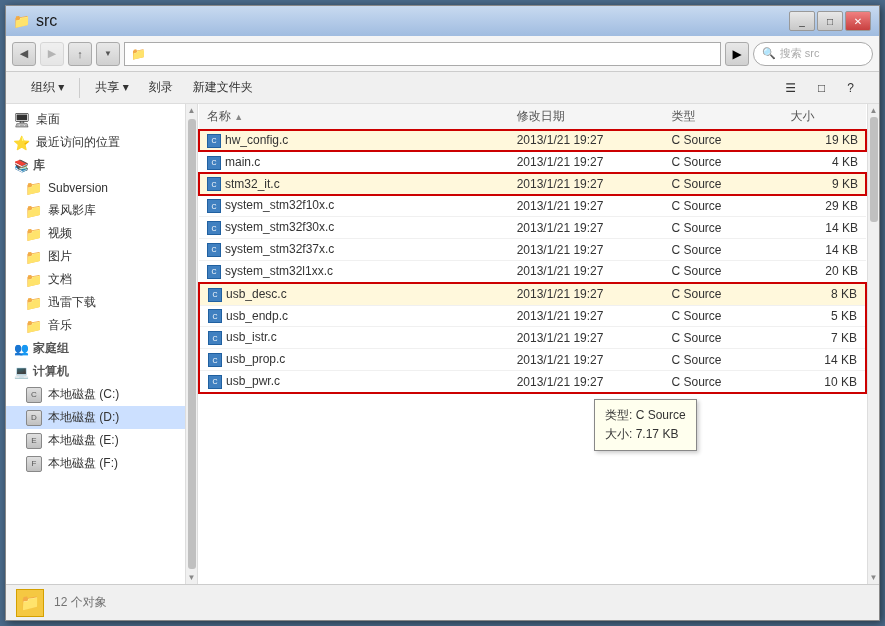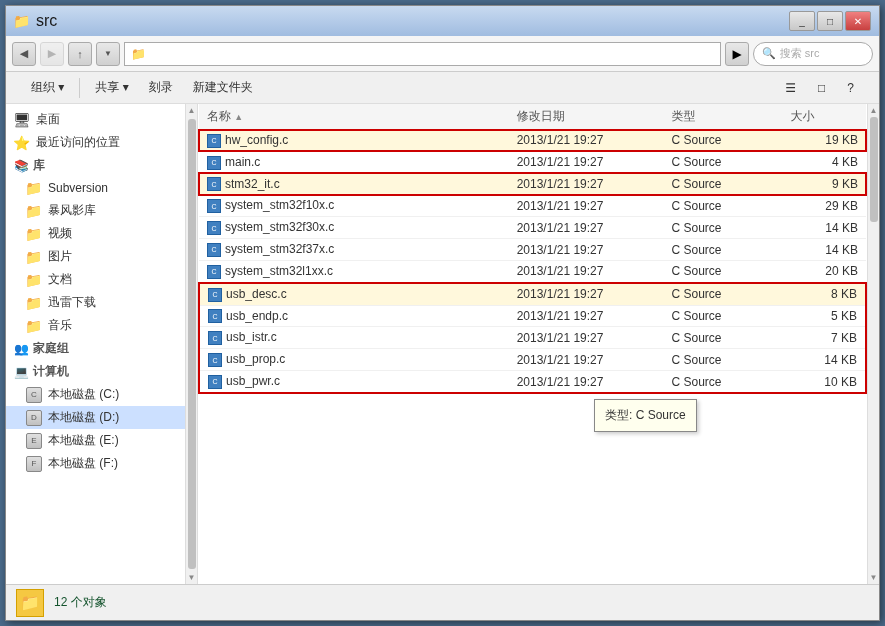--- a/index.html
+++ b/index.html
@@ -288,21 +288,21 @@
       height: 28px;
       background: #f5c842;
       border: 1px solid #d4a000;
       display: flex;
       align-items: center;
       justify-content: center;
       font-size: 16px;
     }
     .status-text {
       font-size: 12px;
-      color: #14532d;
+      color: #737373;
     }
     
     .sidebar::-webkit-scrollbar,
     .file-list-container::-webkit-scrollbar {
       width: 12px;
     }
     .sidebar::-webkit-scrollbar-track,
     .file-list-container::-webkit-scrollbar-track {
       background: #f0f0f0;
     }
@@ -527,20 +527,24 @@
               <td class="col-size">10 KB</td>
             </tr>
           </tbody>
       </table>
 
       <div class="tooltip">
         <p>
           <span>类型:</span>
           <span>C Source</span>
         </p>
+        <p>
+          <span>大小:</span>
+          <span>7.17 KB</span>
+        </p>
       </div>
     </div>
 
     <div style="width:12px;background:#f0f0f0;border-left:1px solid #ddd;display:flex;flex-direction:column;align-items:center;padding-top:2px;padding-bottom:2px;flex-shrink:0;">
       <div style="font-size:8px;color:#888;">▲</div>
       <div style="flex:0.3;width:8px;background:#c0c0c0;border-radius:3px;margin:2px 0;"></div>
       <div style="flex:1;"></div>
       <div style="font-size:8px;color:#888;">▼</div>
     </div>
   </div>

